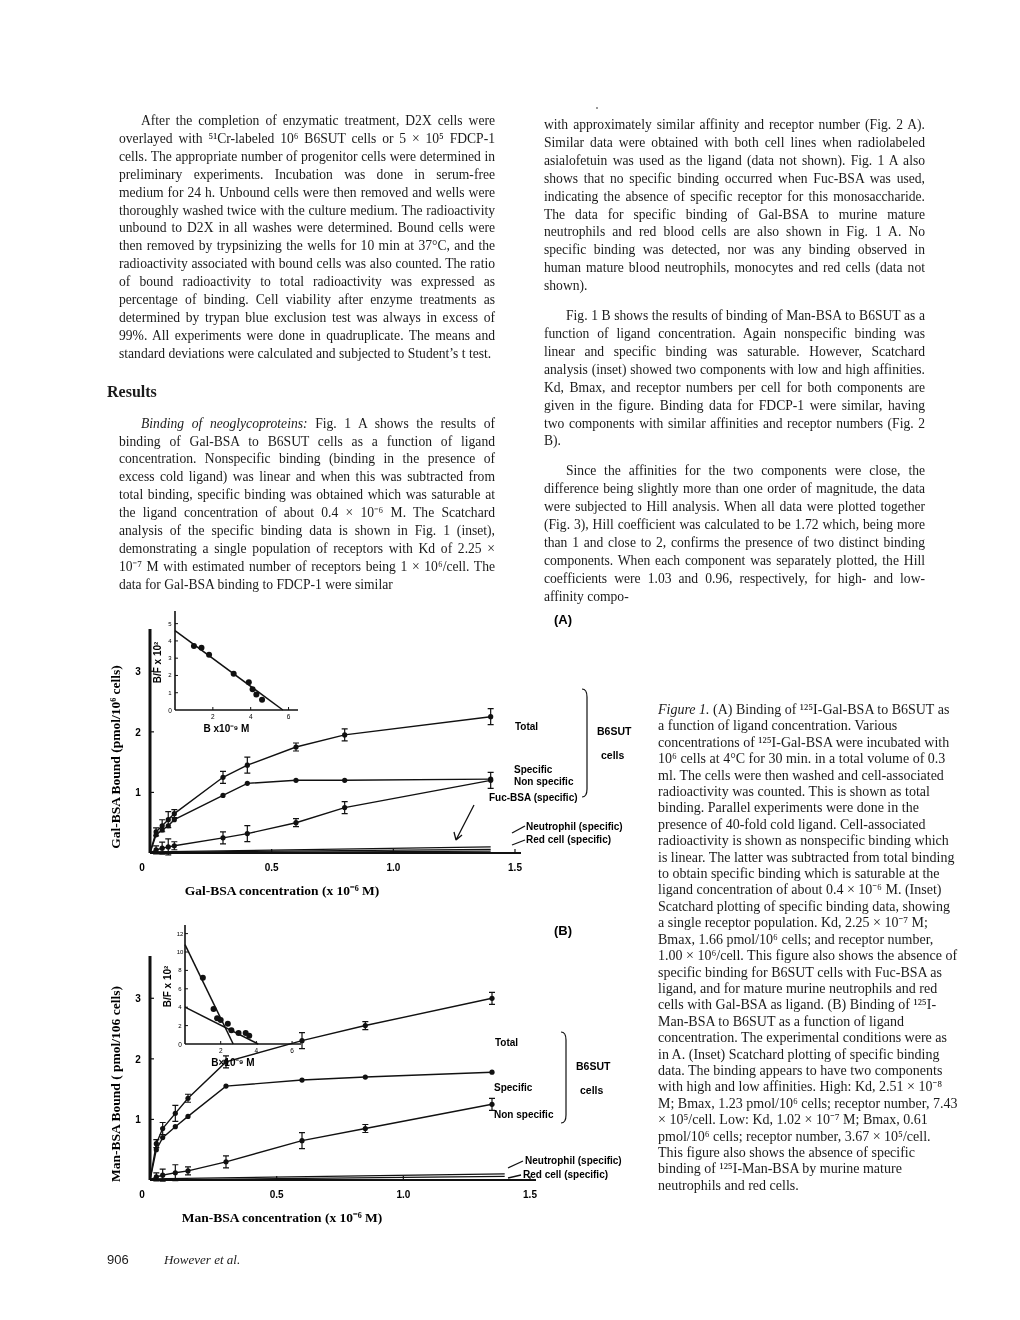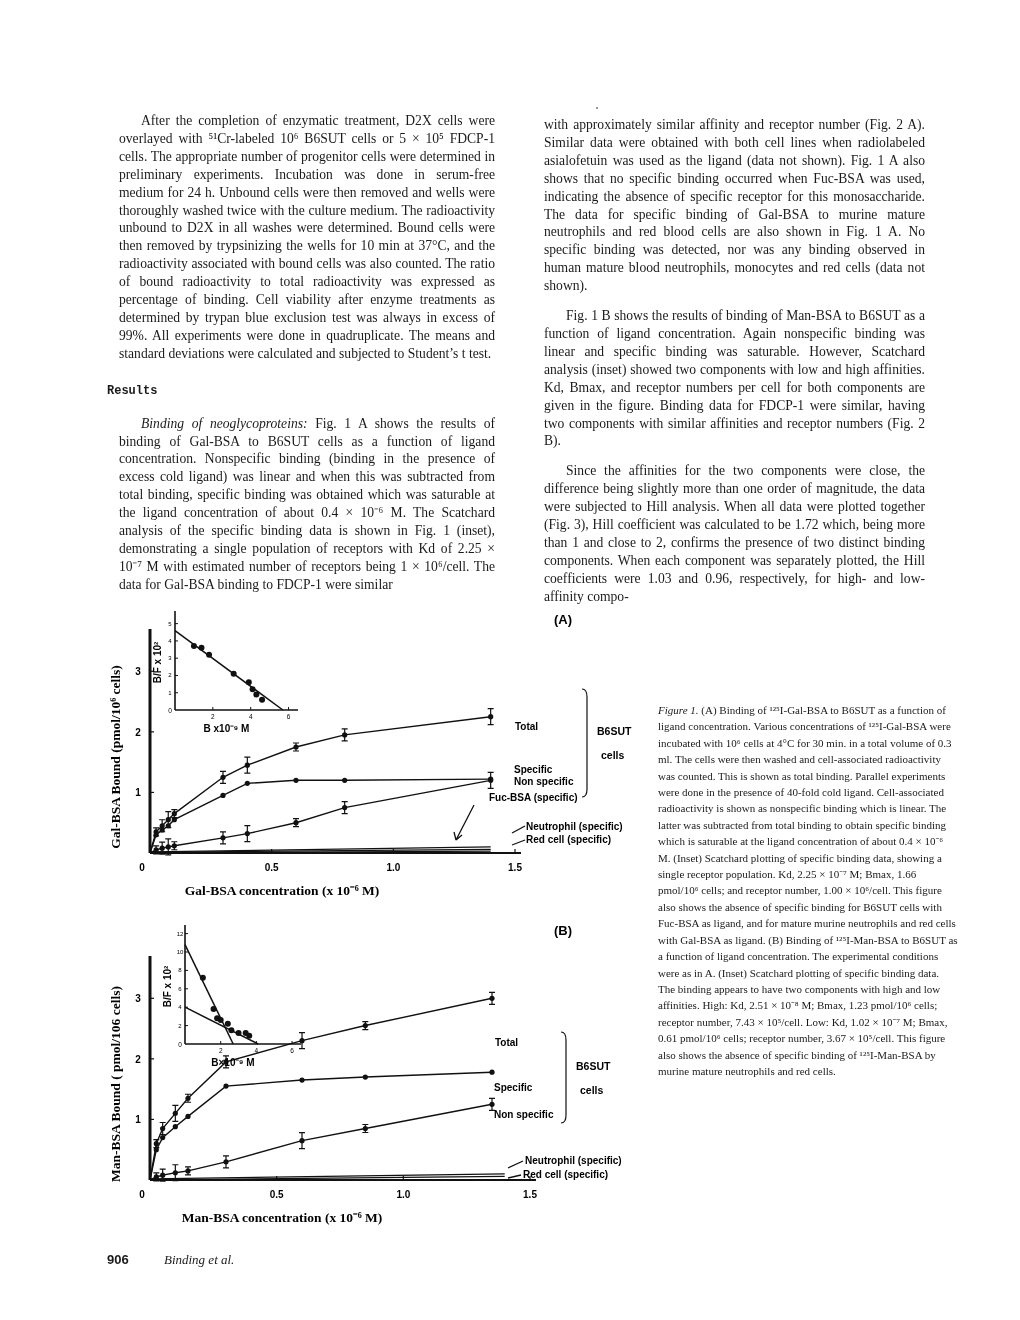--- a/index.html
+++ b/index.html
@@ -2,25 +2,25 @@
 <html><head>
 <meta charset="utf-8">
 <style>
   html, body { margin:0; padding:0; background:#ffffff; }
   body { width:1020px; height:1320px; position:relative; overflow:hidden; color:#1a1a1a; font-family:"Liberation Serif", serif; }
   .col { position:absolute; font-size:13.6px; line-height:17.9px; text-align:justify; }
   .col p { margin:12px; }
   .indent { text-indent:22px; }
   #col-left { left:107px; top:100px; width:400px; }
   #col-right { left:532px; top:104px; width:405px; }
-  .heading { font-family:Liberation Mono, monospace; font-weight:bold; font-size:12px; margin:20px 0 14px 0 !important; }
-  .caption { position:absolute; left:658px; width:300px; font-size:11px; line-height:16.4px; }
+  .heading { font-family:Liberation Serif, serif; font-weight:bold; font-size:16px; margin:20px 0 14px 0 !important; }
+  .caption { position:absolute; left:658px; width:300px; font-size:14px; line-height:16.4px; }
   #caption { top:702px; }
   .footer { position:absolute; left:107px; top:1252px; font-size:13px; }
-  .footer .pg { font-family:"Liberation Sans", sans-serif; font-weight:bold; margin-right:32px; }
+  .footer .pg { font-family:"Liberation Sans", sans-serif; font-weight:normal; margin-right:32px; }
   .footer .auth { font-style:italic; }
   svg text { font-family:"Liberation Sans", sans-serif; }
   .axlabel { font-family:"Liberation Serif", serif; font-weight:bold; }
   .dot { position:absolute; left:596px; top:107px; width:2px; height:2px; background:#999; }
 </style>
 </head>
 <body>
 
 <div class="dot"></div>
 
@@ -262,14 +262,14 @@
         <text x="233" y="1066" font-size="10" font-weight="bold" text-anchor="middle">B×10⁻⁹ M</text>
         <text x="0" y="0" font-size="10" font-weight="bold" text-anchor="middle" transform="translate(171,986.5) rotate(-90)">B/F x 10²</text>
       </g>
     </g>
 </svg>
 
 <div id="caption" class="caption"><i>Figure 1.</i><span> (A) Binding of ¹²⁵I-Gal-BSA to B6SUT as a function of ligand concentration. Various concentrations of ¹²⁵I-Gal-BSA were incubated with 10⁶ cells at 4°C for 30 min. in a total volume of 0.3 ml. The cells were then washed and cell-associated radioactivity was counted. This is shown as total binding. Parallel experiments were done in the presence of 40-fold cold ligand. Cell-associated radioactivity is shown as nonspecific binding which is linear. The latter was subtracted from total binding to obtain specific binding which is saturable at the ligand concentration of about 0.4 × 10⁻⁶ M. (Inset) Scatchard plotting of specific binding data, showing a single receptor population. Kd, 2.25 × 10⁻⁷ M; Bmax, 1.66 pmol/10⁶ cells; and receptor number, 1.00 × 10⁶/cell. This figure also shows the absence of specific binding for B6SUT cells with Fuc-BSA as ligand, and for mature murine neutrophils and red cells with Gal-BSA as ligand. (B) Binding of ¹²⁵I-Man-BSA to B6SUT as a function of ligand concentration. The experimental conditions were as in A. (Inset) Scatchard plotting of specific binding data. The binding appears to have two components with high and low affinities. High: Kd, 2.51 × 10⁻⁸ M; Bmax, 1.23 pmol/10⁶ cells; receptor number, 7.43 × 10⁵/cell. Low: Kd, 1.02 × 10⁻⁷ M; Bmax, 0.61 pmol/10⁶ cells; receptor number, 3.67 × 10⁵/cell. This figure also shows the absence of specific binding of ¹²⁵I-Man-BSA by murine mature neutrophils and red cells.</span></div>
 
 <div class="footer">
   <span class="pg">906</span>
-  <span class="auth">Binding et al.</span>
+  <span class="auth">However et al.</span>
 </div>
 
 </body></html>

